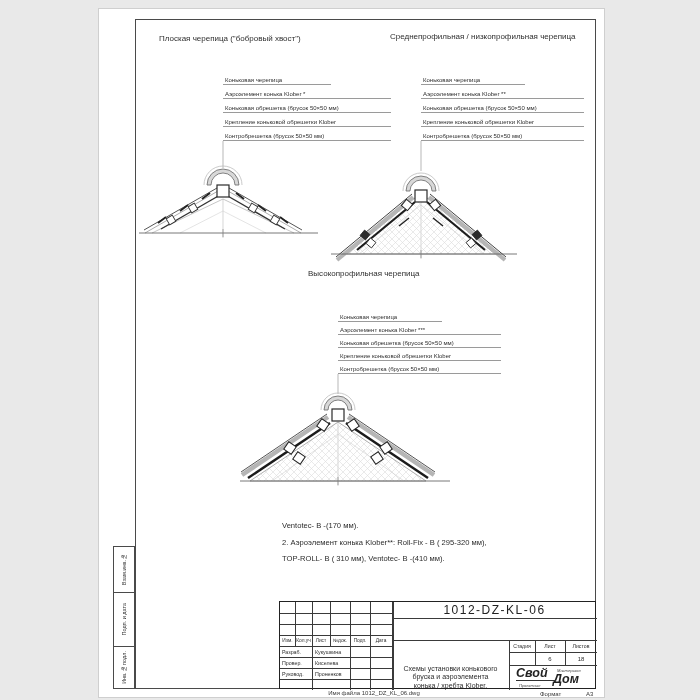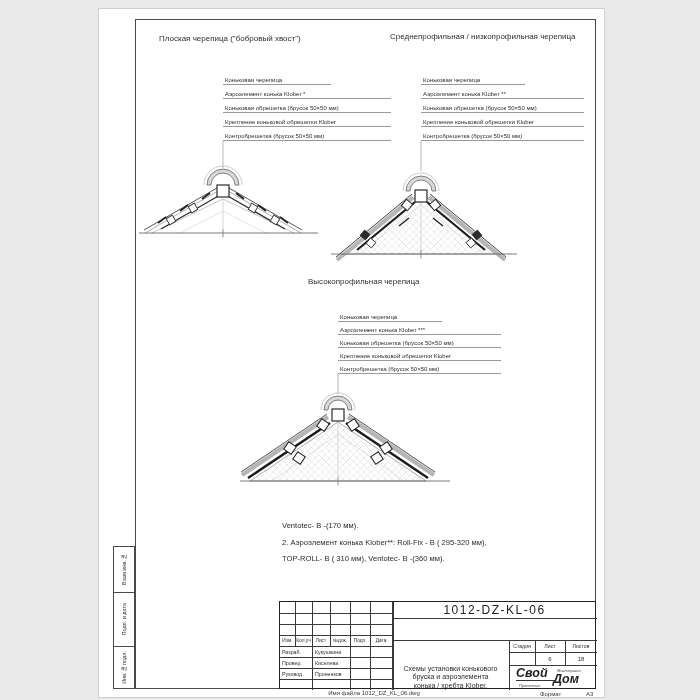--- a/index.html
+++ b/index.html
@@ -127,21 +127,21 @@
       <path d="M77,50 A15,15 0 0 1 107,50 L103,50 A11,11 0 0 0 81,50 Z" fill="#d8d8d8" stroke="#666" stroke-width="0.8"></path>
       <path d="M74,50 A18,18 0 0 1 110,50" fill="none" stroke="#bdbdbd" stroke-width="0.8"></path>
       <rect x="86" y="49" width="12" height="12" fill="#fff" stroke="#2a2a2a" stroke-width="1.2"></rect>
       <rect x="-4" y="-4" width="8" height="8" transform="translate(78,64) rotate(40)" fill="#fff" stroke="#222" stroke-width="1"></rect>
       <rect x="-4" y="-4" width="8" height="8" transform="translate(106,64) rotate(-40)" fill="#fff" stroke="#222" stroke-width="1"></rect>
 
       <line x1="2" y1="113" x2="188" y2="113" stroke="#555" stroke-width="0.8"></line>
       <line x1="92" y1="109" x2="92" y2="117" stroke="#888" stroke-width="0.7"></line>
     </svg>
 
-    <div class="abs hdr" style="left:209px;top:268px;">Высокопрофильная черепица</div>
+    <div class="abs hdr" style="left:209px;top:260px;">Высокопрофильная черепица</div>
     <div class="stack" style="left:239px;top:300px;width:163px;">
       <div class="co h13 short">Коньковая черепица</div>
       <div class="co h13">Аэроэлемент конька Klober ***</div>
       <div class="co h13">Коньковая обрешетка (брусок 50×50 мм)</div>
       <div class="co h13">Крепление коньковой обрешетки Klober</div>
       <div class="co h13">Контробрешетка (брусок 50×50 мм)</div>
     </div>
 
     <svg class="abs" style="left:139px;top:365px;" width="215" height="115" viewBox="0 0 215 115">
       <line x1="100" y1="0" x2="100" y2="20" stroke="#999" stroke-width="0.7"></line>
@@ -167,21 +167,21 @@
       <rect x="-4.5" y="-4.5" width="9" height="9" transform="translate(85,51) rotate(34)" fill="#fff" stroke="#222" stroke-width="1"></rect>
       <rect x="-4.5" y="-4.5" width="9" height="9" transform="translate(115,51) rotate(-34)" fill="#fff" stroke="#222" stroke-width="1"></rect>
 
       <line x1="2" y1="107" x2="212" y2="107" stroke="#555" stroke-width="0.8"></line>
       <line x1="100" y1="103" x2="100" y2="111" stroke="#888" stroke-width="0.7"></line>
     </svg>
 
     <div class="notes" style="left:183px;top:509px;">
       <div>Ventotec- B -(170 мм).</div>
       <div>2. Аэроэлемент конька  Klober**: Roll-Fix - B ( 295-320 мм),</div>
-      <div> TOP-ROLL- B ( 310 мм),  Ventotec- B -(360 мм).</div>
+      <div> TOP-ROLL- B ( 310 мм),  Ventotec- B -(410 мм).</div>
     </div>
 
     <div class="tb">
 
       <div class="vl" style="left:15px;top:0;height:44px;"></div>
       <div class="vl" style="left:32px;top:0;height:88px;"></div>
       <div class="vl" style="left:50px;top:0;height:44px;"></div>
       <div class="vl" style="left:70px;top:0;height:88px;"></div>
       <div class="vl" style="left:90px;top:0;height:88px;"></div>
       <div class="vl" style="left:112px;top:0;height:88px;width:1.5px;"></div>

